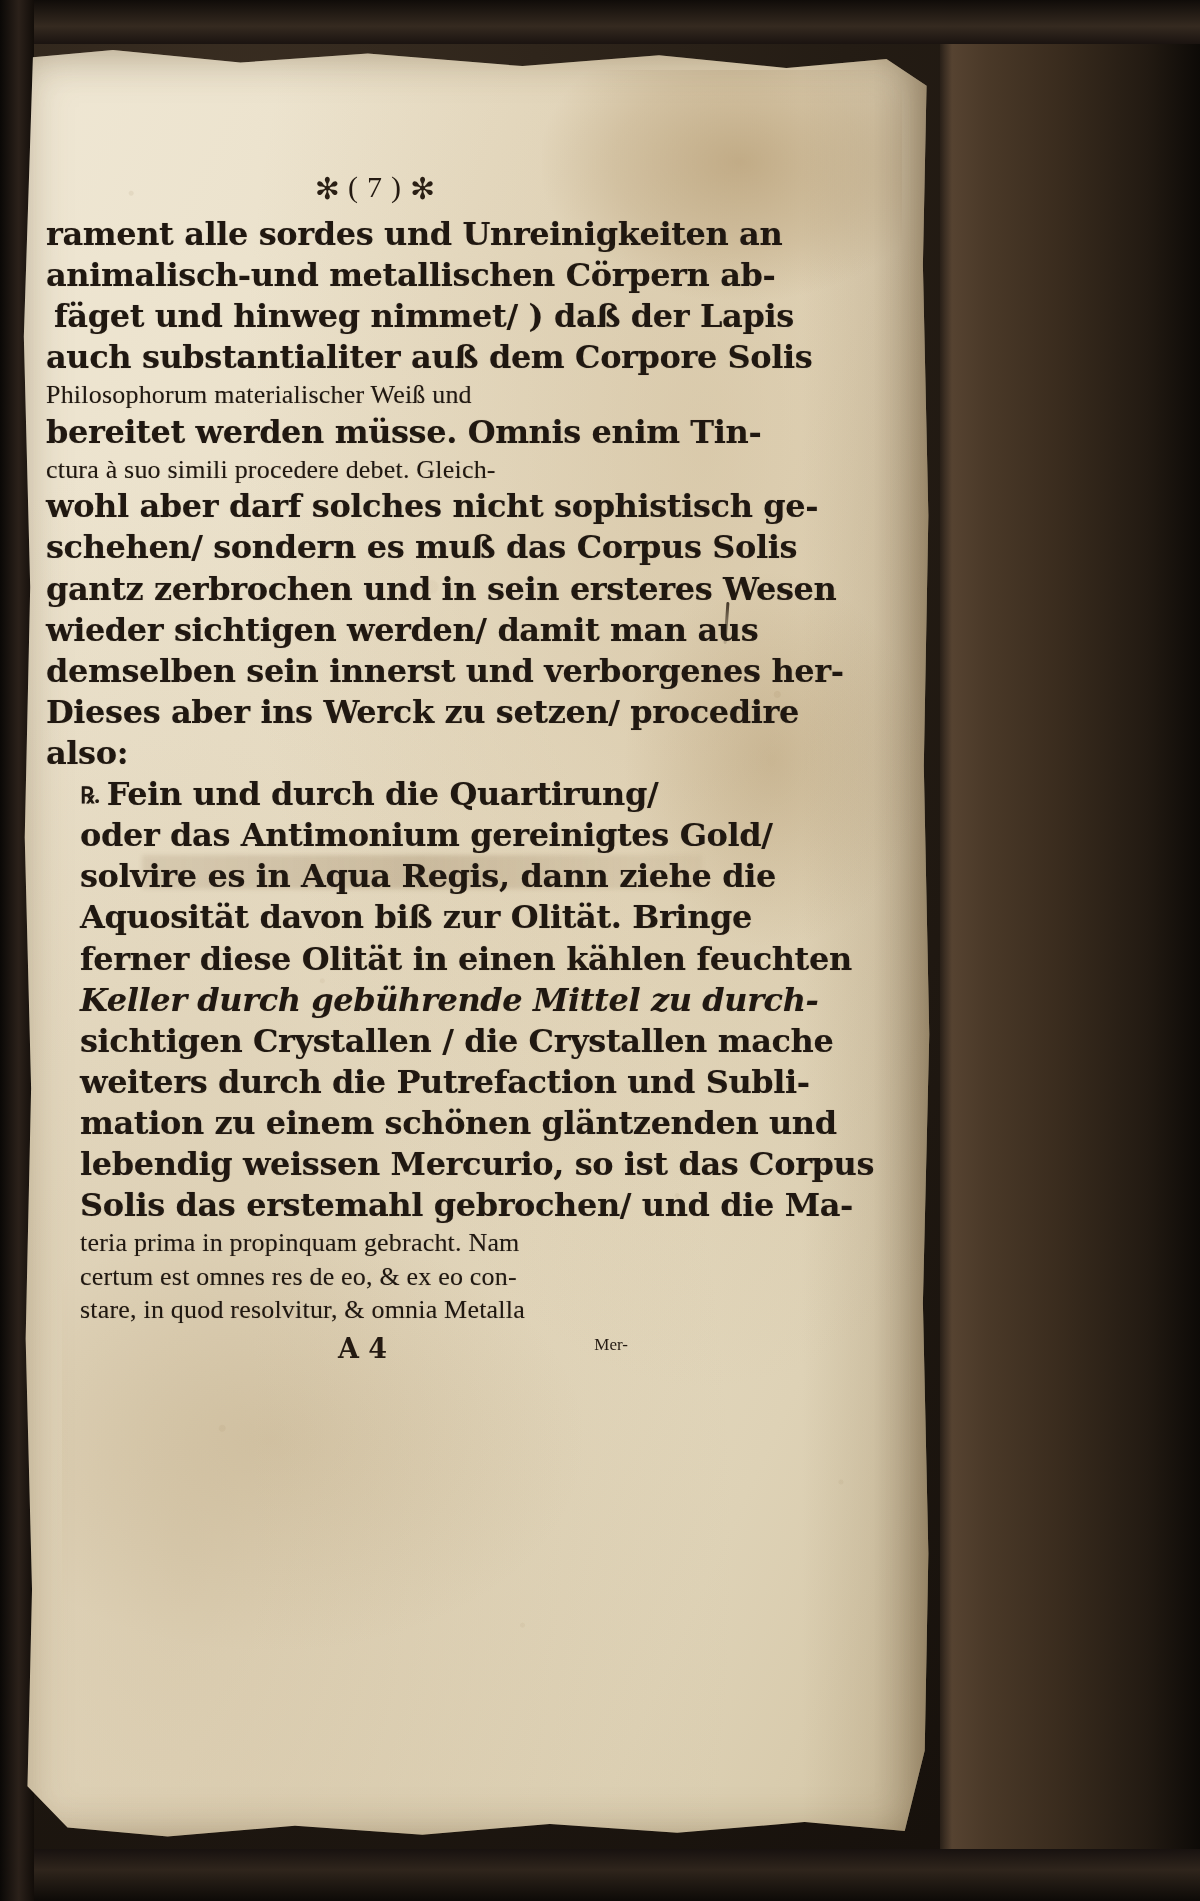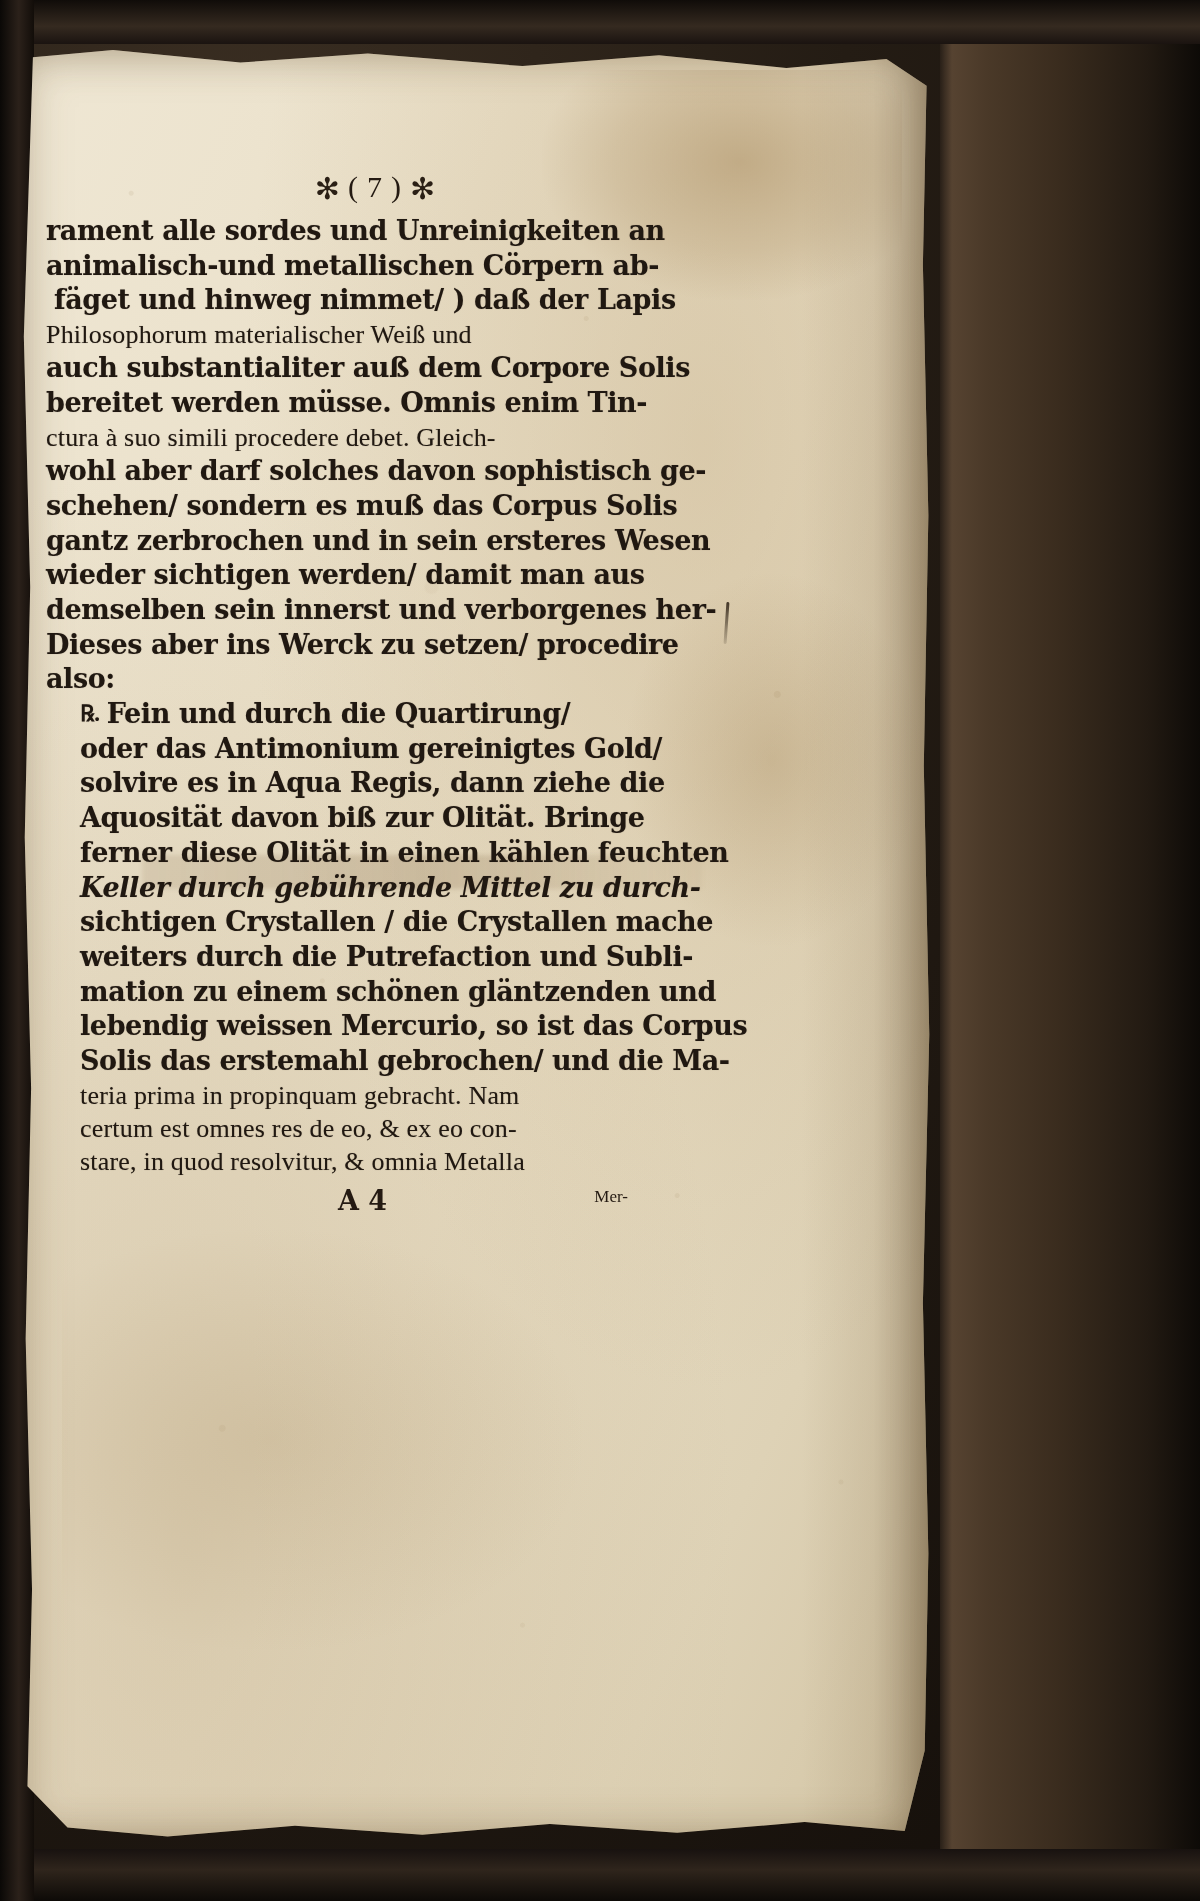--- a/index.html
+++ b/index.html
@@ -165,21 +165,21 @@
     letter-spacing: .1px;
     text-shadow: 0 0 1px rgba(40,28,16,.30);
   }
   .body-text p.indent { text-indent: 34px; }
 
   
   .fr {
     font-family: "DejaVu Serif", serif;
     font-weight: 700;
     letter-spacing: -0.4px;
-    font-size: 27px;
+    font-size: 32px;
   }
   .rm {
     font-family: "Liberation Serif", serif;
     font-weight: 400;
     font-size: 26px;
     letter-spacing: .2px;
   }
 
   .line { white-space: nowrap; }
 
@@ -251,25 +251,25 @@
         <span class="pageno">)</span>
         <span class="ornament">✻</span>
       </div>
 
       <div class="body-text">
 
         <p>
           <span class="line fr" style="display: block;">rament alle sordes und Unreinigkeiten an</span>
           <span class="line fr" style="display: block;">animalisch-und metallischen Cörpern ab-</span>
           <span class="line fr" style="display: block; margin-left: 8px;">fäget und hinweg nimmet/ ) daß der Lapis</span>
+          <span class="line fr" style="display: block;">auch substantialiter auß dem Corpore Solis</span>
           <span class="line rm" style="display: block;">Philosophorum materialischer Weiß und</span>
-          <span class="line fr" style="display: block;">auch substantialiter auß dem Corpore Solis</span>
           <span class="line fr" style="display: block;">bereitet werden müsse.   Omnis enim Tin-</span>
           <span class="line rm" style="display: block;">ctura à suo simili procedere debet.   Gleich-</span>
-          <span class="line fr" style="display: block;">wohl aber darf solches davon sophistisch ge-</span>
+          <span class="line fr" style="display: block;">wohl aber darf solches nicht sophistisch ge-</span>
           <span class="line fr" style="display: block;">schehen/ sondern es muß das Corpus Solis</span>
           <span class="line fr" style="display: block;">gantz zerbrochen und in sein ersteres Wesen</span>
           <span class="line fr" style="display: block;">wieder sichtigen werden/ damit man aus</span>
           <span class="line fr" style="display: block;">demselben sein innerst und verborgenes her-</span>
           <span class="line fr" style="display: block;">Dieses aber ins Werck zu setzen/ procedire</span>
           <span class="line fr" style="display: block;">also:</span>
         </p>
 
         <p class="indent">
           <span style="display: block;"><span class="recipe-mark">℞.</span> <span class="line fr" style="display: inline;">Fein und durch die Quartirung/</span></span>

